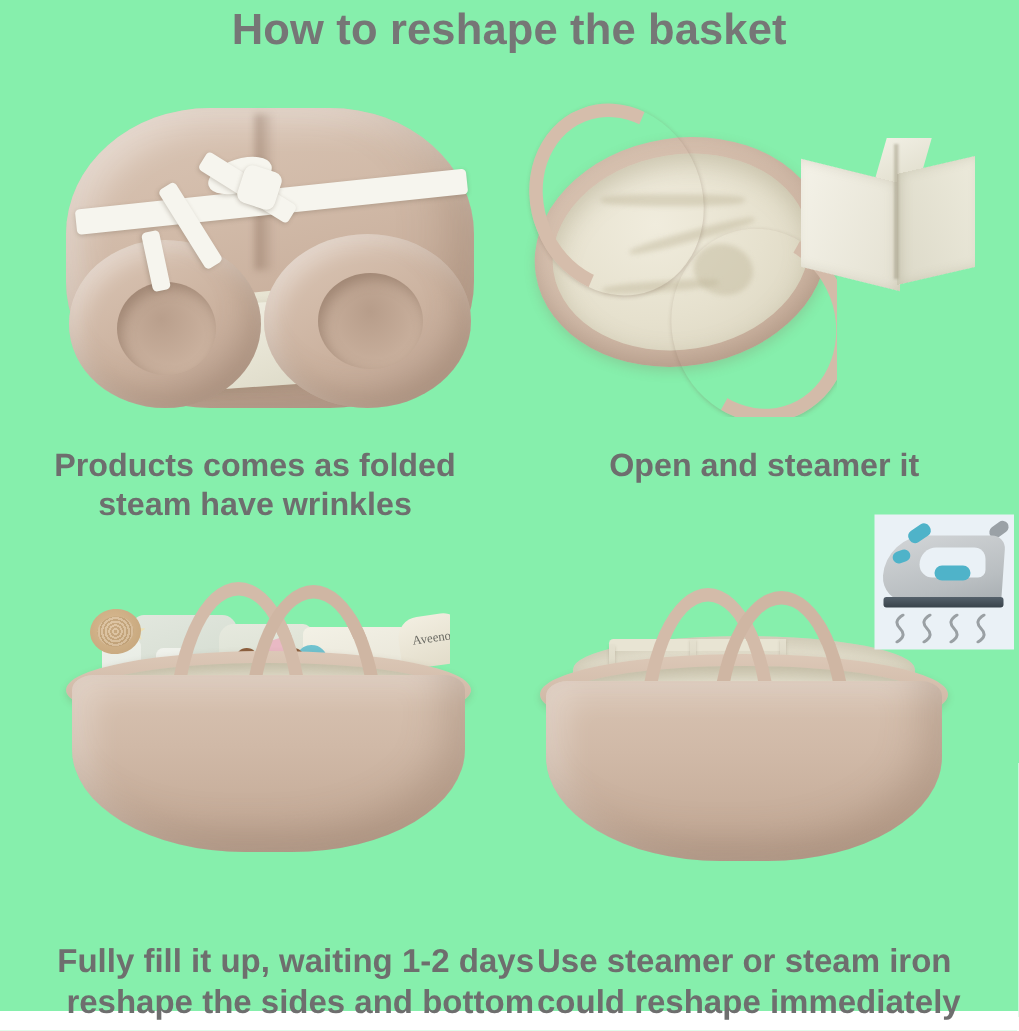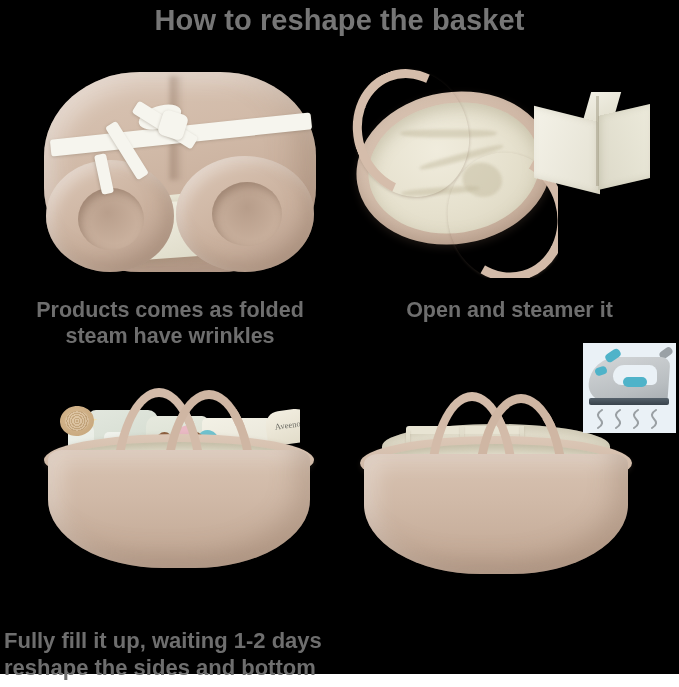--- a/index.html
+++ b/index.html
@@ -1,36 +1,36 @@
 <!DOCTYPE html>
 <html><head>
 <meta charset="utf-8">
 <style>
   html,body{margin:0;padding:0;background:#fff;}
   body{
     width:679px;height:687px;position:relative;overflow:hidden;
     font-family:"Liberation Sans", sans-serif;
     -webkit-font-smoothing:antialiased;
   }
-  .page{position:relative;width:679px;height:674px;background:#000000;}
+  .page{position:relative;width:679px;height:674px;background:#86efac;}
 
   
   .title{
     position:absolute;left:0;top:4px;width:679px;text-align:center;
     font-size:29px;font-weight:bold;color:#767676;letter-spacing:.1px;
   }
 
   
   .caption{
     position:absolute;color:#6e6e6e;font-weight:bold;line-height:1.22;
     white-space:pre-line;
   }
   #cap-1{left:0;top:297px;width:340px;text-align:center;font-size:21.5px;}
   #cap-2{left:340px;top:297px;width:339px;text-align:center;font-size:21.5px;}
-  #cap-3{left:4px;top:628px;width:352px;text-align:left;font-size:22px;}
+  #cap-3{left:4px;top:628px;width:352px;text-align:right;font-size:22px;}
   #cap-4{left:358px;top:628px;width:320px;text-align:left;font-size:22px;}
 
   
   .panel{position:absolute;overflow:hidden;}
   #panel-folded{left:38px;top:58px;width:284px;height:232px;}
   #panel-open{left:348px;top:66px;width:210px;height:212px;}
   #panel-divider{left:528px;top:88px;width:128px;height:112px;}
   #panel-filled{left:34px;top:388px;width:300px;height:200px;}
   #panel-empty{left:348px;top:388px;width:300px;height:205px;}
   #panel-iron{left:583px;top:343px;width:93px;height:90px;background:#eaf1f6;}
@@ -386,14 +386,16 @@
           <path d="M7 1 C2 4, 2 7, 5 10 C8 13, 8 16, 3 19" stroke="#9aa0a4" stroke-width="2" fill="none" stroke-linecap="round"></path>
         </svg>
     </div>
     <div class="steam s4">
       <svg width="10" height="20" viewBox="0 0 10 20">
           <path d="M7 1 C2 4, 2 7, 5 10 C8 13, 8 16, 3 19" stroke="#9aa0a4" stroke-width="2" fill="none" stroke-linecap="round"></path>
         </svg>
     </div>
   </div>
 
+  <div class="caption" id="cap-4">Use steamer or steam iron
+could reshape immediately</div>
 
 </div>
 
 </body></html>

